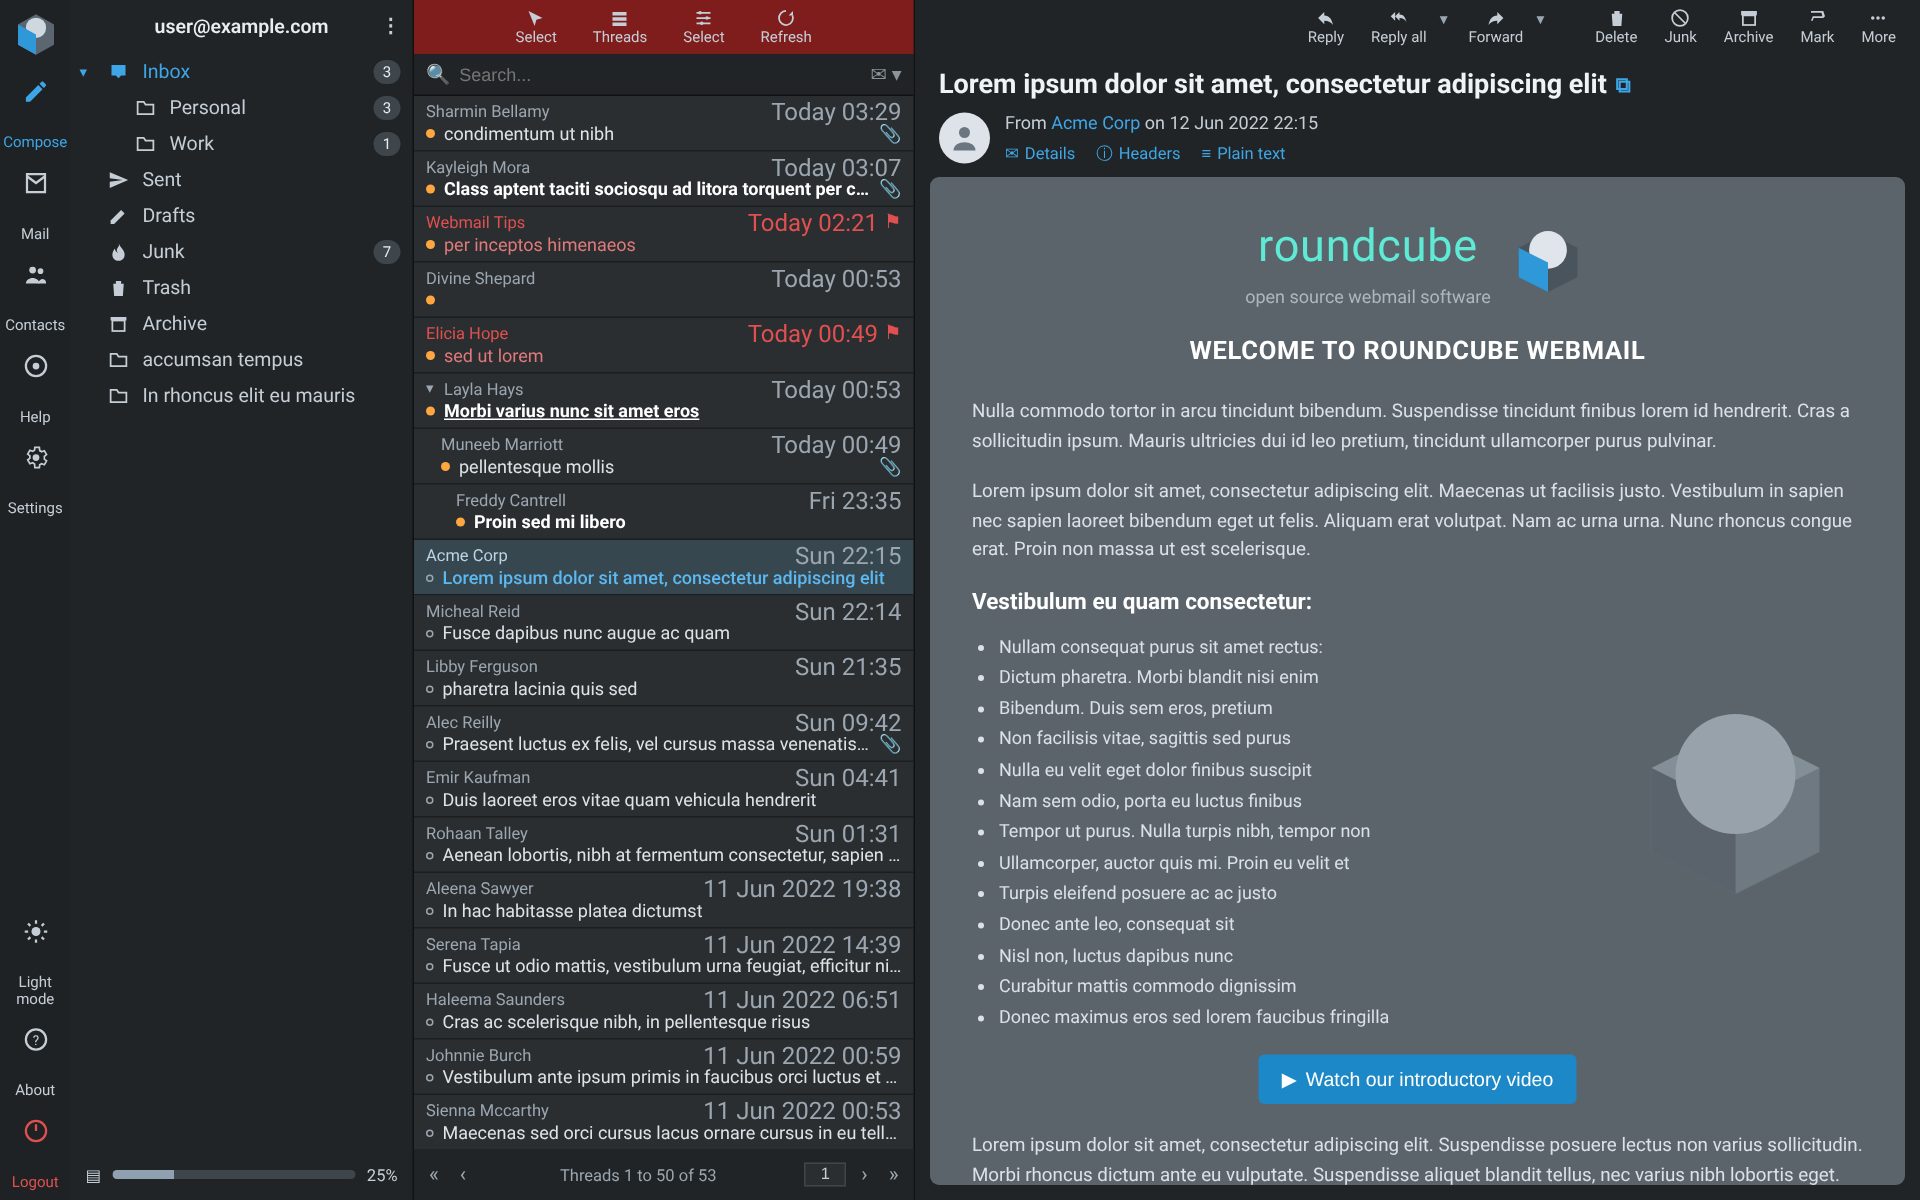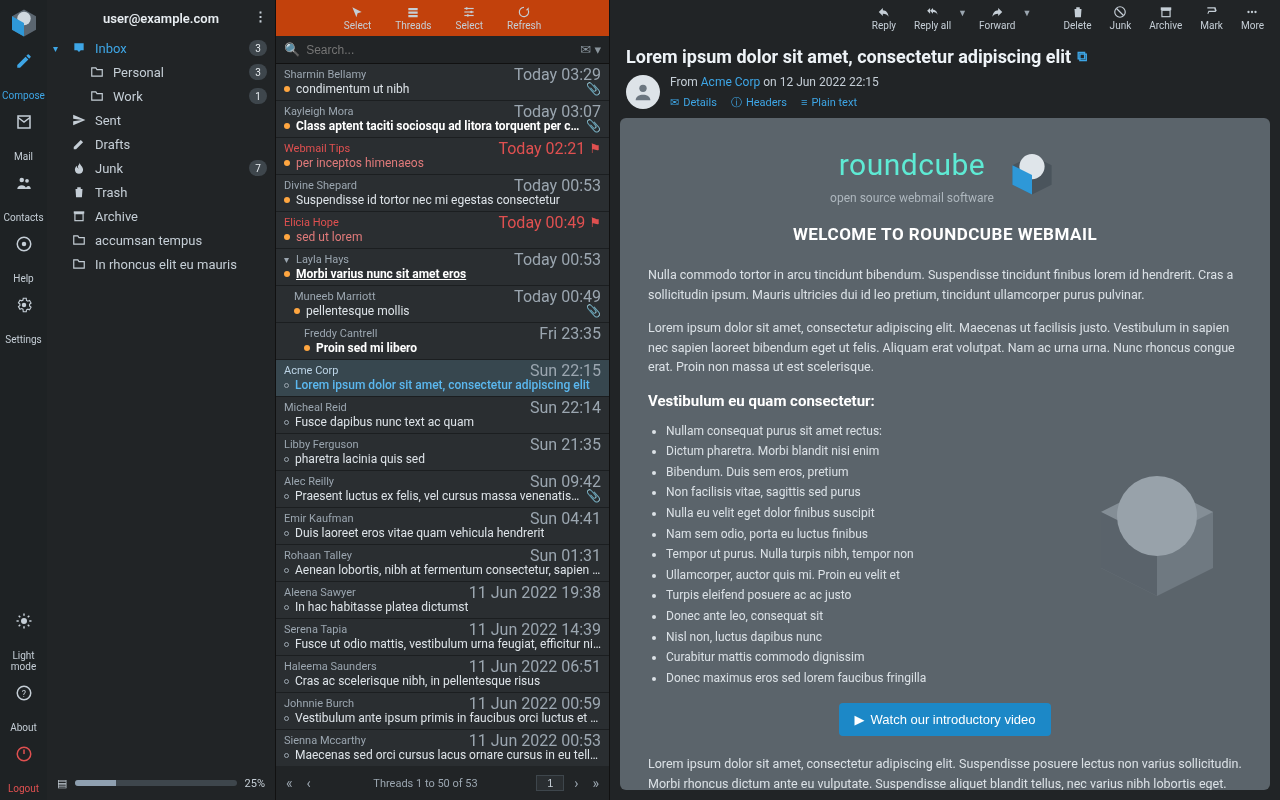--- a/index.html
+++ b/index.html
@@ -22,21 +22,21 @@
   .folder .caret { width: 10px; color: #3ea6e6; font-size: 10px;}
   .folder .icon { width: 16px; display:flex; align-items:center; justify-content:center; }
   .folder .label { flex: 1; white-space: nowrap; overflow: hidden; text-overflow: ellipsis; }
   .folder.selected { color: #3ea6e6; }
   .folder .badge { background: #3e464c; color: #e8edf1; border-radius: 9px; min-width: 18px; height: 16px; font-size: 10px; display: flex; align-items: center; justify-content: center; padding: 0 5px; }
   .quota { height: 34px; display: flex; align-items: center; gap: 8px; padding: 0 10px; color:#c5ced6; font-size:11px;}
   .quota .bar { flex:1; height:6px; background:#3e464c; border-radius:3px; overflow:hidden; }
   .quota .fill { height:100%; background:#8fa0b0; }
   
   .listcol { width: 334px; display: flex; flex-direction: column; border-right: 1px solid #111; background:#2a2e31; }
-  .list-toolbar { height: 36px; display: flex; align-items: center; gap: 24px; justify-content:center; background:#c2410c; }
+  .list-toolbar { height: 36px; display: flex; align-items: center; gap: 24px; justify-content:center; background:#7f1d1d; }
   .list-toolbar .tbtn { display: flex; flex-direction: column; align-items: center; gap: 1px; font-size: 10px; cursor: pointer; color:#c5ced6; }
   .list-toolbar .tbtn svg { width:14px; height:14px; }
   .search { height:28px; display:flex; align-items:center; padding:0 8px; gap:6px; background:#212426; border-bottom:1px solid #111;}
   .search input { flex:1; background:transparent; border:none; outline:none; color:#c5ced6; font-size:12px; }
   .search .sicon { color:#8a949c; }
   .msglist { flex:1; overflow:hidden; }
   .thread { border-bottom: 1px solid #1b1e20; }
   .thread .head { display:flex; align-items:center; padding: 2px 8px 0 8px; height:18px;}
   .thread .head .from { flex:1; font-size:11px; color:#9ba6b0; white-space:nowrap; overflow:hidden; text-overflow:ellipsis; }
   .thread .head .date { font-size:16px; color:#9ba6b0; }
@@ -358,21 +358,20 @@
             <span class="txt">per inceptos himenaeos</span>
           </div>
         </div>
         <div class="thread">
           <div class="head">
             <span class="from">Divine Shepard</span>
             <span class="date">Today 00:53</span>
           </div>
           <div class="subj">
             <span class="dot"></span>
-            <span class="txt">Suspendisse id tortor nec mi egestas consectetur</span>
           </div>
         </div>
         <div class="thread warn">
           <div class="head">
             <span class="from">Elicia Hope</span>
             <span class="date">Today 00:49</span>
             <span class="flag">⚑</span>
           </div>
           <div class="subj">
             <span class="dot"></span>
@@ -421,21 +420,21 @@
             <span class="txt">Lorem ipsum dolor sit amet, consectetur adipiscing elit</span>
           </div>
         </div>
         <div class="thread">
           <div class="head">
             <span class="from">Micheal Reid</span>
             <span class="date">Sun 22:14</span>
           </div>
           <div class="subj">
             <span class="dot open"></span>
-            <span class="txt">Fusce dapibus nunc text ac quam</span>
+            <span class="txt">Fusce dapibus nunc augue ac quam</span>
           </div>
         </div>
         <div class="thread">
           <div class="head">
             <span class="from">Libby Ferguson</span>
             <span class="date">Sun 21:35</span>
           </div>
           <div class="subj">
             <span class="dot open"></span>
             <span class="txt">pharetra lacinia quis sed</span>

